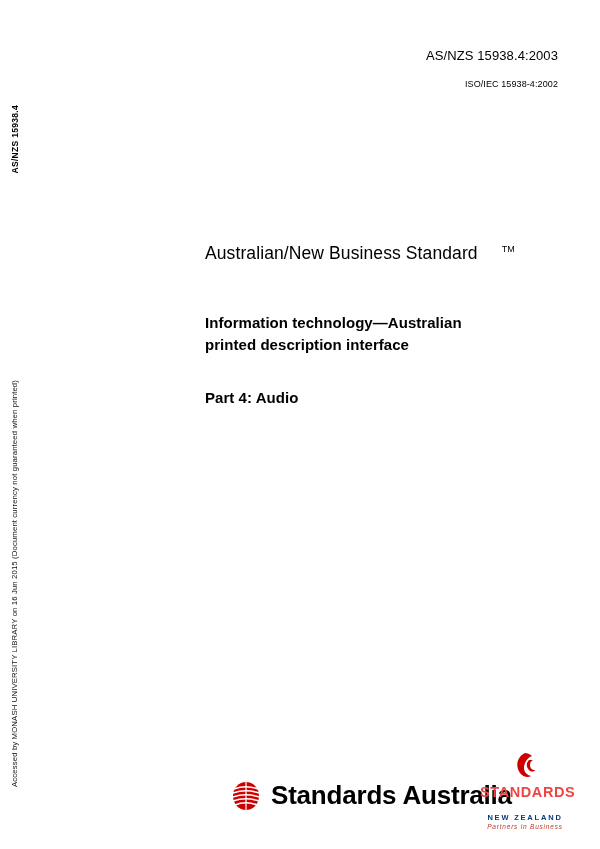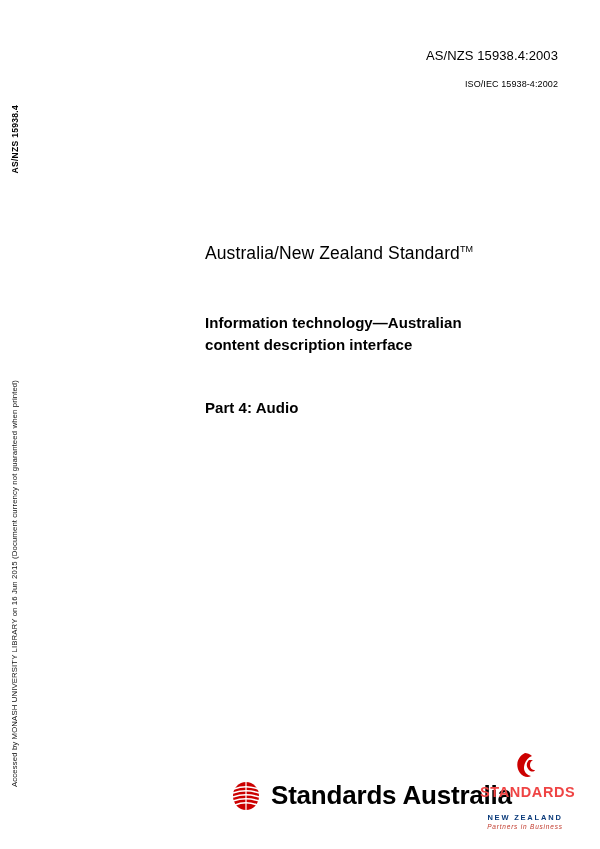--- a/index.html
+++ b/index.html
@@ -72,30 +72,31 @@
     width: 350px;
   }
   .std-line {
     font-size: 17.5px;
     font-weight: normal;
     letter-spacing: 0.1px;
   }
   .std-line .tm {
     font-size: 9px;
     vertical-align: super;
+    padding-left: 24px;
   }
   .subject {
     margin-top: 48px;
     font-size: 15px;
     font-weight: bold;
     line-height: 1.45;
     letter-spacing: 0.05px;
   }
   .part {
-    margin-top: 43px;
+    margin-top: 33px;
     font-size: 15px;
     font-weight: bold;
     letter-spacing: 0.05px;
   }
 
   
   .logos {
     position: absolute;
     left: 0;
     top: 750px;
@@ -163,25 +164,25 @@
   <div class="spine-top">AS/NZS 15938.4</div>
 
   <div class="spine-bottom">Accessed by MONASH UNIVERSITY LIBRARY on 16 Jun 2015 (Document currency not guaranteed when printed)</div>
 
   <div class="desig">
     <div class="desig-main">AS/NZS 15938.4:2003</div>
     <div class="desig-sub">ISO/IEC 15938-4:2002</div>
   </div>
 
   <div class="titleblock">
-    <div class="std-line"><span>Australia/New Zealand Standard</span><span class="tm">TM</span></div>
+    <div class="std-line"><span>Australian/New Business Standard</span><span class="tm">TM</span></div>
 
     <div class="subject">
       <div>Information technology—Australian</div>
-      <div>content description interface</div>
+      <div>printed description interface</div>
     </div>
 
     <div class="part">Part 4:  Audio</div>
   </div>
 
   <div class="logos">
 
     <div class="sa-logo">
       <div class="sa-mark">
         <svg width="32" height="32" viewBox="0 0 32 32">

